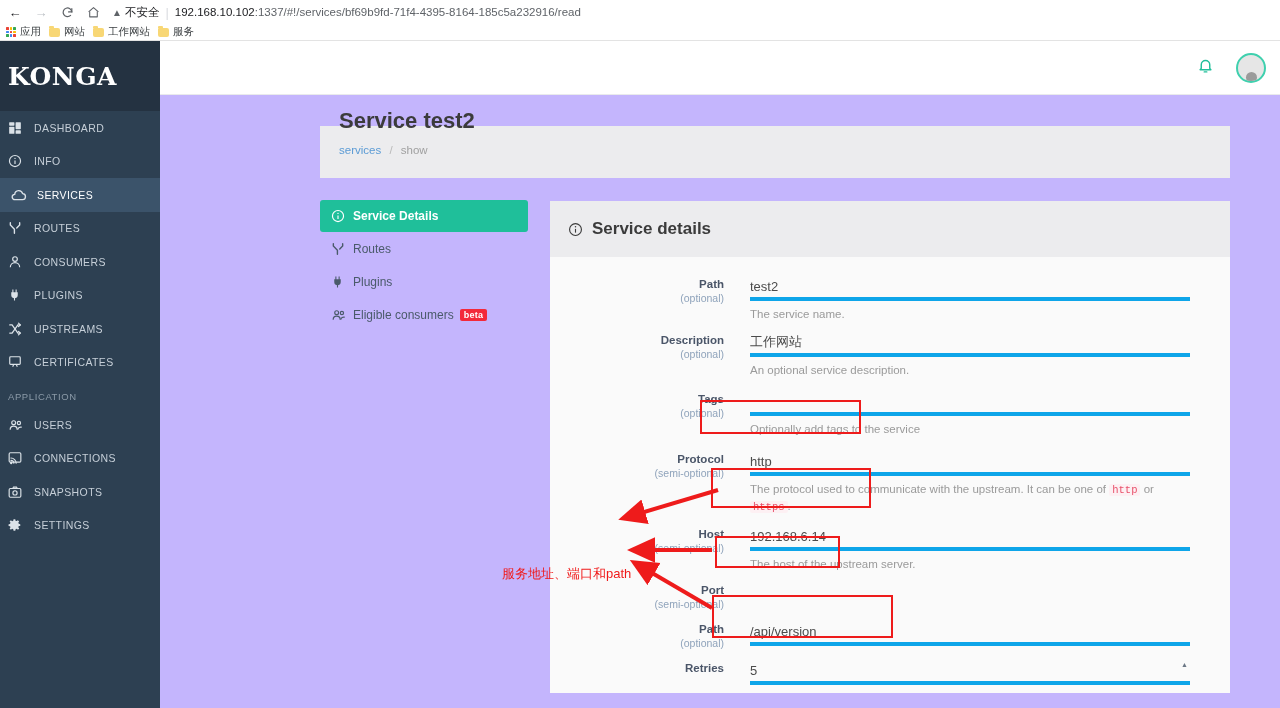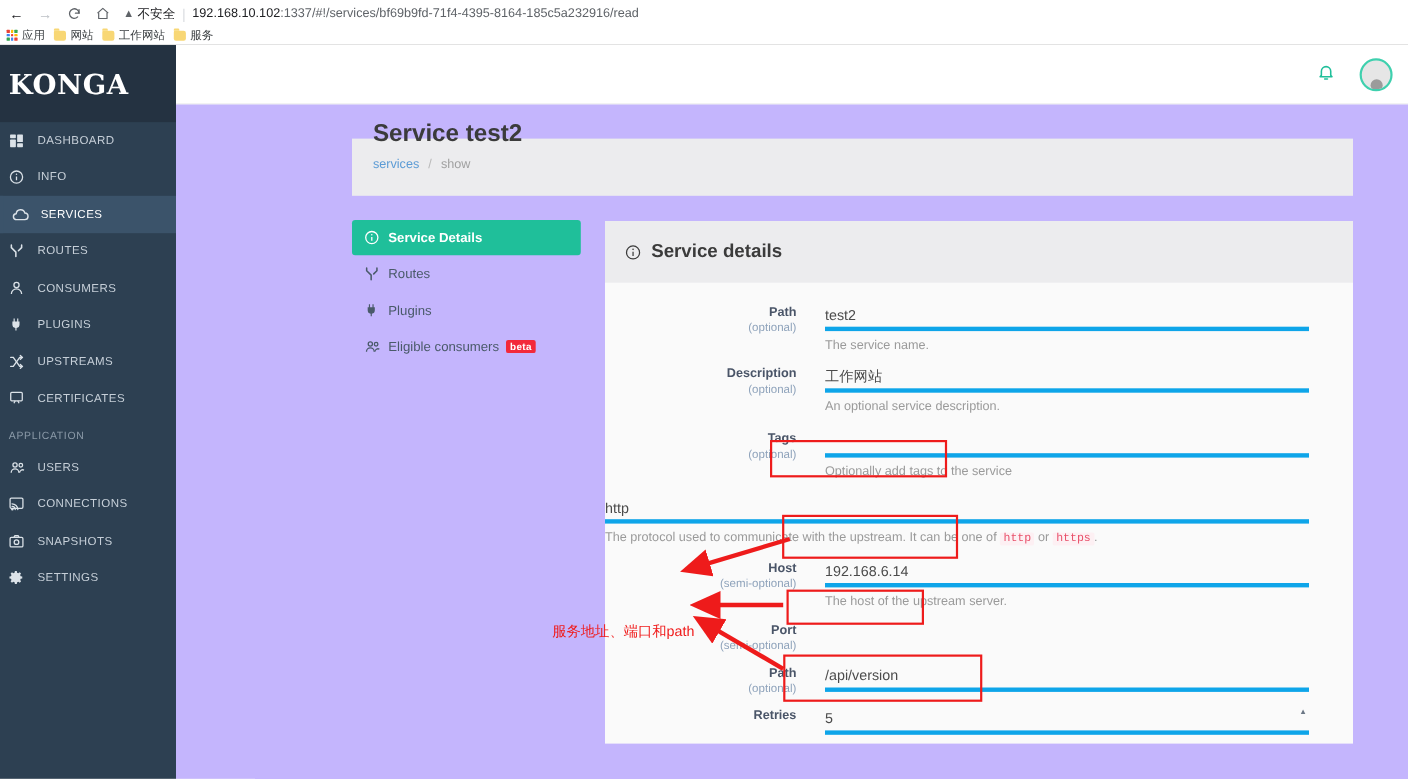--- a/index.html
+++ b/index.html
@@ -404,20 +404,24 @@
             <span class="nm">Tags</span>
             <span class="opt">(optional)</span>
           </div>
           <div class="fctl">
             <div class="finput"></div>
             <div class="fhelp">Optionally add tags to the service</div>
           </div>
         </div>
 
         <div class="frow" style="margin-top:12px">
+          <div class="flabel">
+            <span class="nm">Protocol</span>
+            <span class="opt">(semi-optional)</span>
+          </div>
           <div class="fctl">
             <div class="finput">http</div>
             <div class="fhelp">
               <span>The protocol used to communicate with the upstream. It can be one of</span>
               <code class="mono">http</code>
               <span>or</span>
               <code class="mono">https</code><span>.</span>
             </div>
           </div>
         </div>

